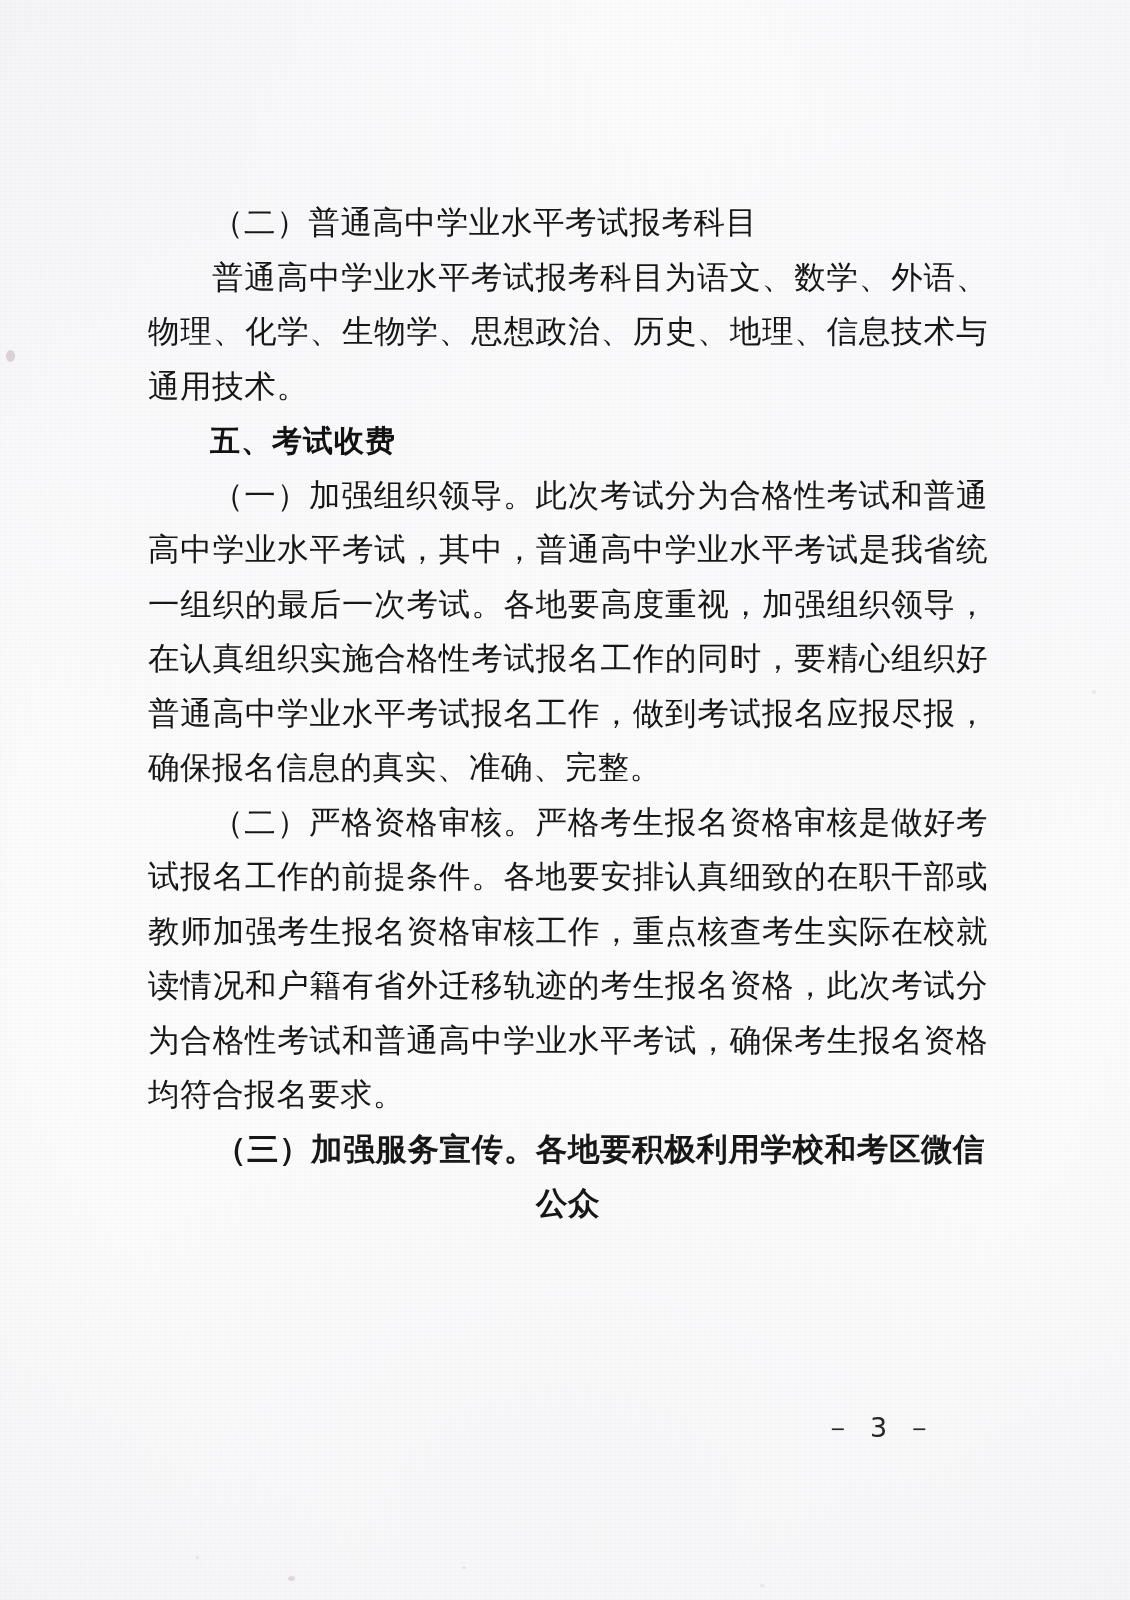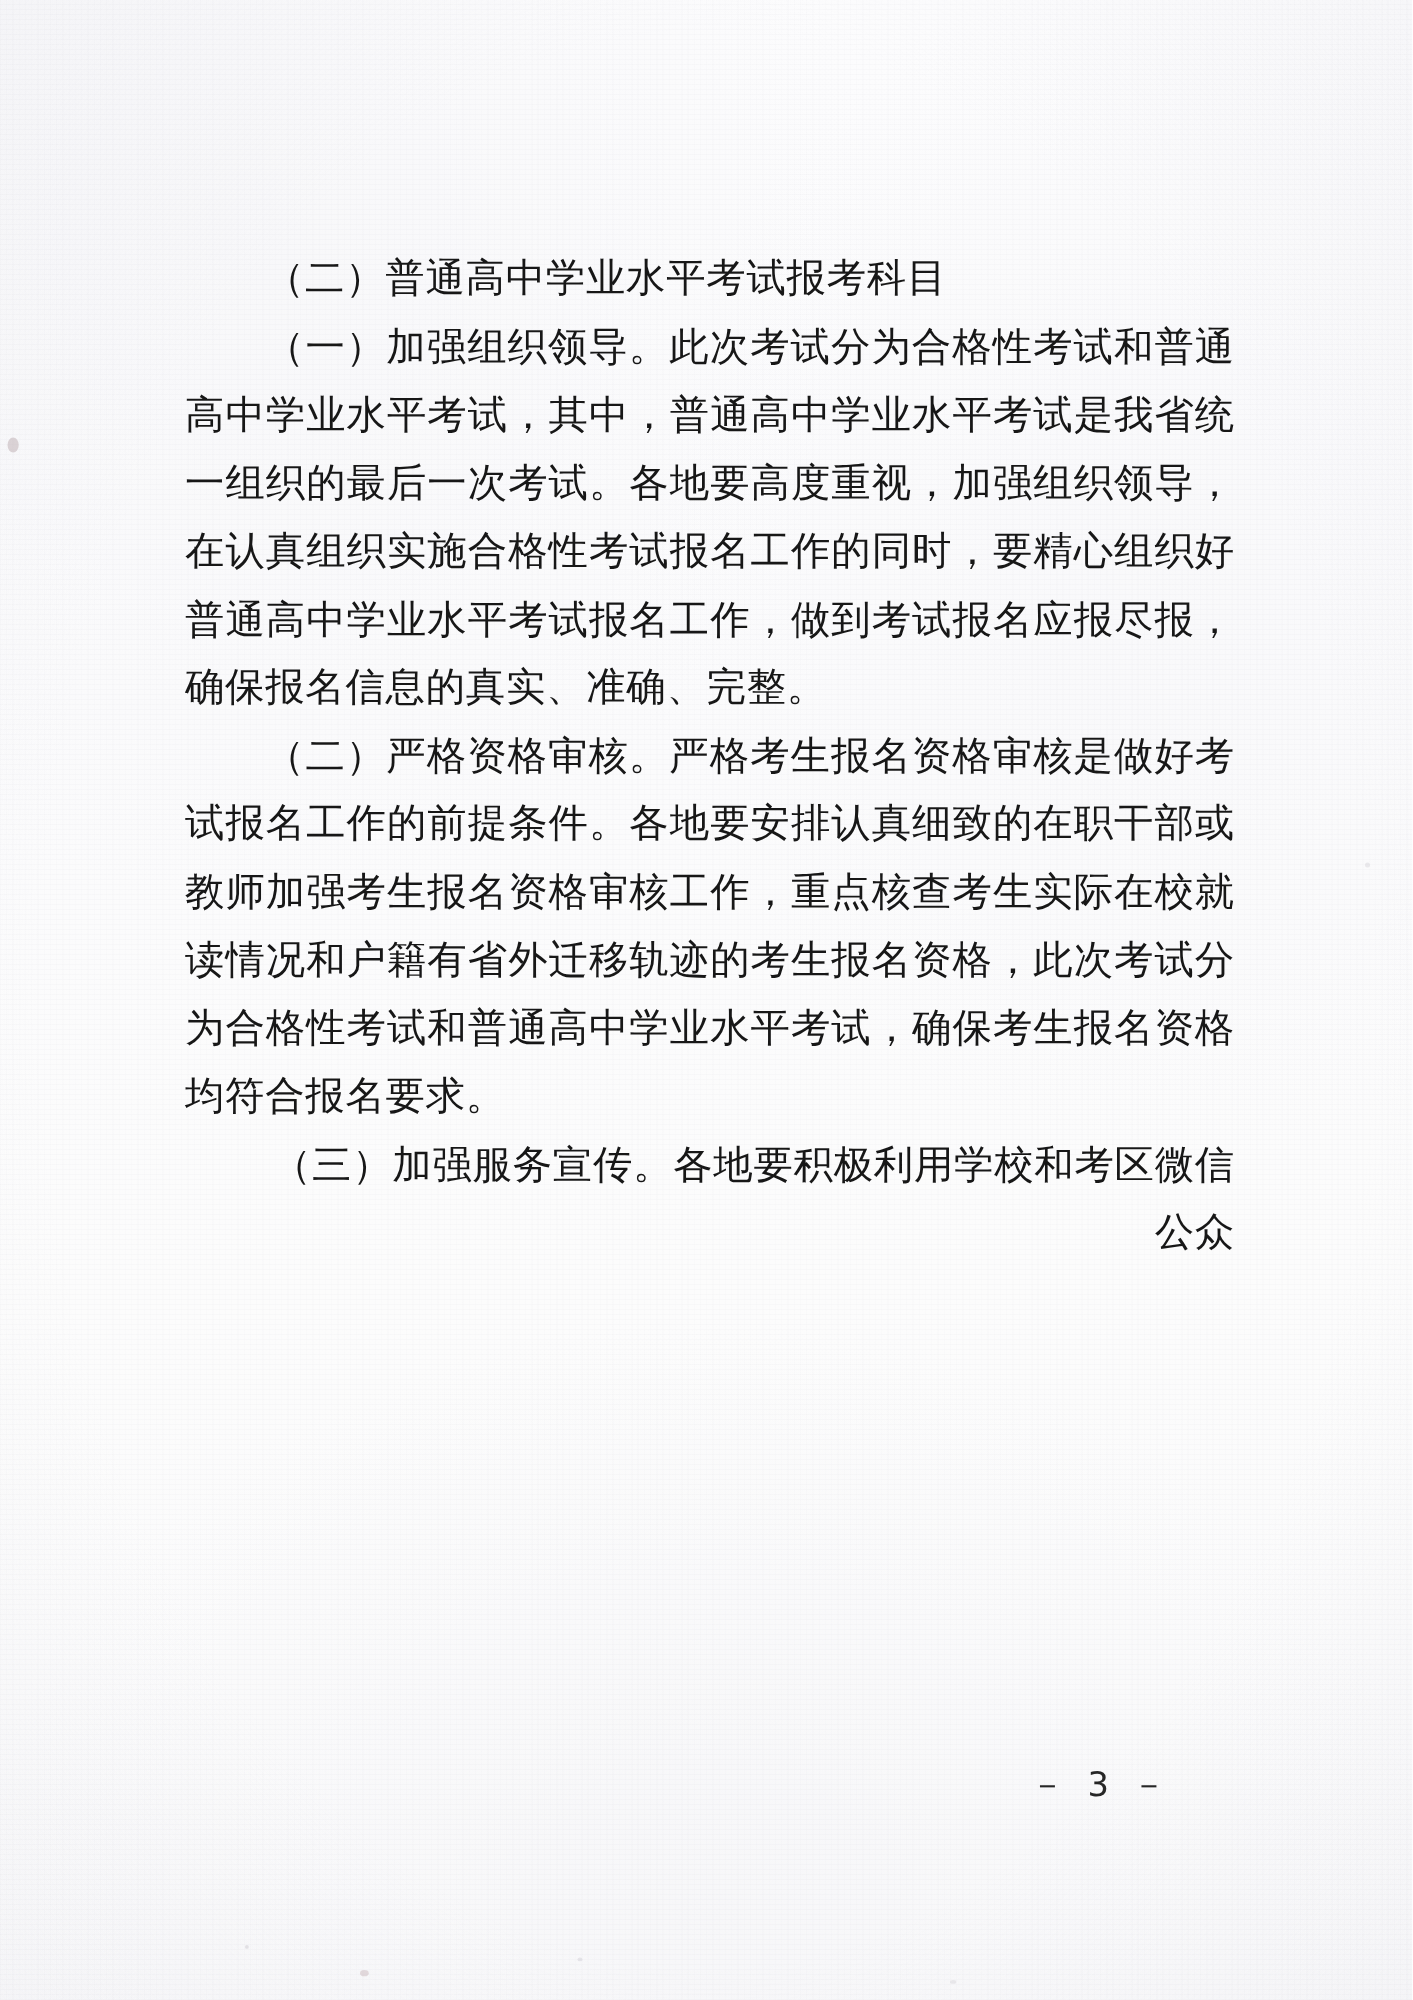--- a/index.html
+++ b/index.html
@@ -93,21 +93,22 @@
     margin: 0;
   }
 
   .sub-lead {
     
     font-weight: 400;
   }
 
   
   .para.tail {
-    text-align: right;
+    text-align: center;
+    font-weight: bold;
   }
 
   .page-number {
     position: absolute;
     left: 0;
     right: 0;
     top: 1410px;
     text-align: center;
     font-family: "DejaVu Sans", "Liberation Sans", sans-serif;
     font-size: 27px;
@@ -128,22 +129,24 @@
   <span class="speck s2"></span>
   <span class="speck s3"></span>
   <span class="speck s4"></span>
   <span class="speck s5"></span>
   <span class="speck s6"></span>
 
   <div class="content">
 
     <p class="line-block para sub-lead">（二）普通高中学业水平考试报考科目</p>
 
+    <p class="line-block para">普通高中学业水平考试报考科目为语文、数学、外语、物理、化学、生物学、思想政治、历史、地理、信息技术与通用技术。</p>
 
 
+    <p class="heading">五、考试收费</p>
 
 
 
     <p class="line-block para">（一）加强组织领导。此次考试分为合格性考试和普通高中学业水平考试，其中，普通高中学业水平考试是我省统一组织的最后一次考试。各地要高度重视，加强组织领导，在认真组织实施合格性考试报名工作的同时，要精心组织好普通高中学业水平考试报名工作，做到考试报名应报尽报，确保报名信息的真实、准确、完整。</p>
 
     <p class="line-block para">（二）严格资格审核。严格考生报名资格审核是做好考试报名工作的前提条件。各地要安排认真细致的在职干部或教师加强考生报名资格审核工作，重点核查考生实际在校就读情况和户籍有省外迁移轨迹的考生报名资格，此次考试分为合格性考试和普通高中学业水平考试，确保考生报名资格均符合报名要求。</p>
 
     <p class="line-block para tail">（三）加强服务宣传。各地要积极利用学校和考区微信公众</p>
 
   </div>

